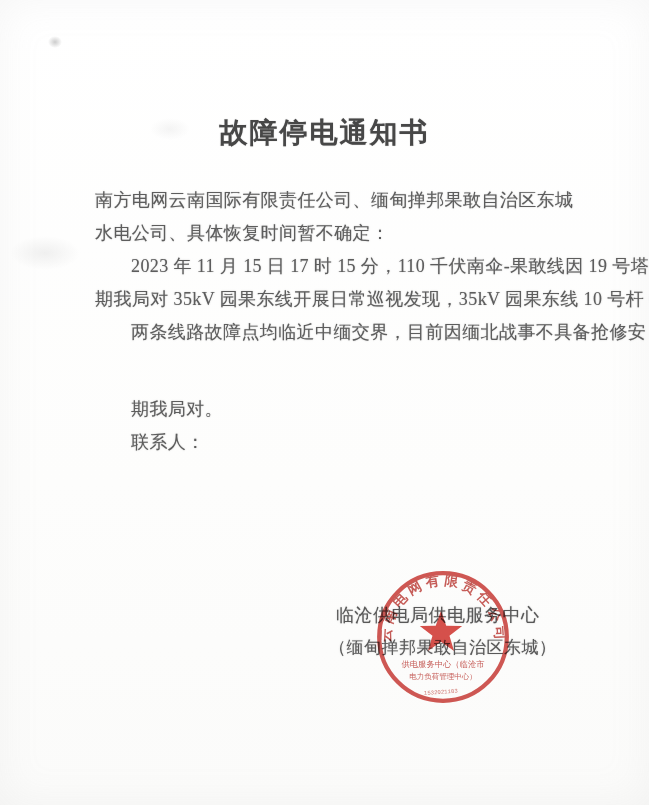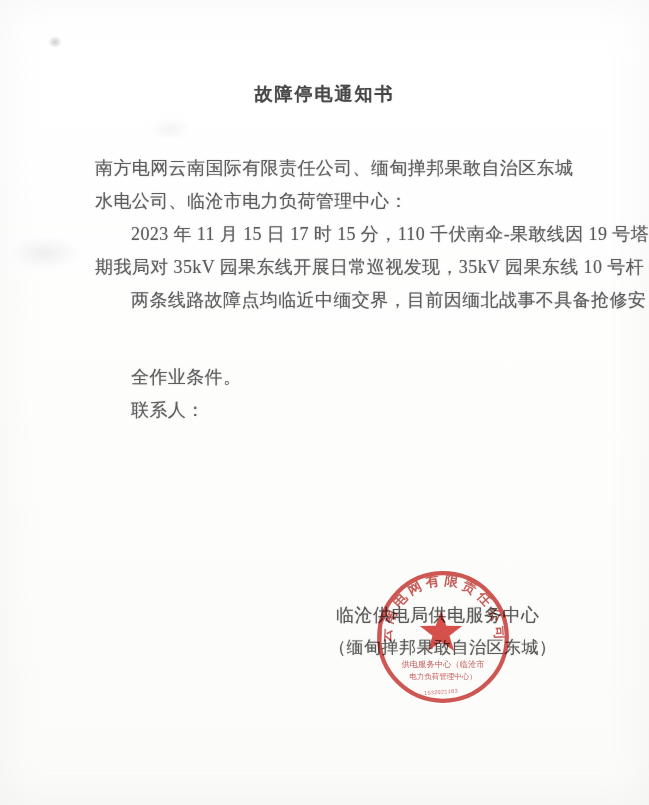--- a/index.html
+++ b/index.html
@@ -13,23 +13,23 @@
     overflow:hidden;
   }
   .smudge{position:absolute;border-radius:50%;pointer-events:none;}
   .s1{left:48px;top:36px;width:14px;height:12px;
       background:radial-gradient(closest-side,rgba(110,110,110,.35),rgba(110,110,110,0));}
   .s2{left:10px;top:236px;width:70px;height:34px;
       background:radial-gradient(closest-side,rgba(150,150,150,.14),rgba(150,150,150,0));}
   .s3{left:150px;top:118px;width:40px;height:22px;
       background:radial-gradient(closest-side,rgba(150,150,150,.10),rgba(150,150,150,0));}
   .title{
-    margin:0;padding-top:82px;height:30px;
+    margin:0;padding-top:114px;height:30px;
     text-align:center;
-    font-size:18px;font-weight:bold;letter-spacing:2px;
+    font-size:28px;font-weight:bold;letter-spacing:2px;
     color:#474747;text-shadow:0 0 1px rgba(70,70,70,.45);
   }
   .body{margin:40px 60px 0 95px;font-family:Liberation Serif, serif;}
   .body .line{
     font-size:18px;line-height:33px;white-space:nowrap;
     color:#5d5d5d;text-shadow:0 0 1.2px rgba(96,96,96,.5);
     letter-spacing:.4px;
   }
   .ind{text-indent:2em;}
   .closing{margin-top:44px;}
@@ -51,25 +51,25 @@
 
 <div class="page">
   <div class="smudge s1"></div>
   <div class="smudge s2"></div>
   <div class="smudge s3"></div>
 
   <h1 class="title">故障停电通知书</h1>
 
   <div class="body">
     <div class="line">南方电网云南国际有限责任公司、缅甸掸邦果敢自治区东城</div>
-    <div class="line">水电公司、临沧市电力负荷管理中心：</div>
+    <div class="line">水电公司、具体恢复时间暂不确定：</div>
     <div class="line ind">2023 年 11 月 15 日 17 时 15 分，110 千伏南伞-果敢线因 19 号塔、</div>
     <div class="line">期我局对 35kV 园果东线开展日常巡视发现，35kV 园果东线 10 号杆 C</div>
     <div class="line ind">两条线路故障点均临近中缅交界，目前因缅北战事不具备抢修安</div>
-    <div class="line ind closing">全作业条件。</div>
+    <div class="line ind closing">期我局对。</div>
     <div class="line ind">联系人：</div>
   </div>
 
   <div class="sig sig1">临沧供电局供电服务中心</div>
   <div class="sig sig2">（缅甸掸邦果敢自治区东城）</div>
 
   <svg class="seal" viewBox="0 0 160 160">
     <defs>
       <filter id="sblur" x="-10%" y="-10%" width="120%" height="120%">
         <feGaussianBlur stdDeviation="0.55"></feGaussianBlur>

